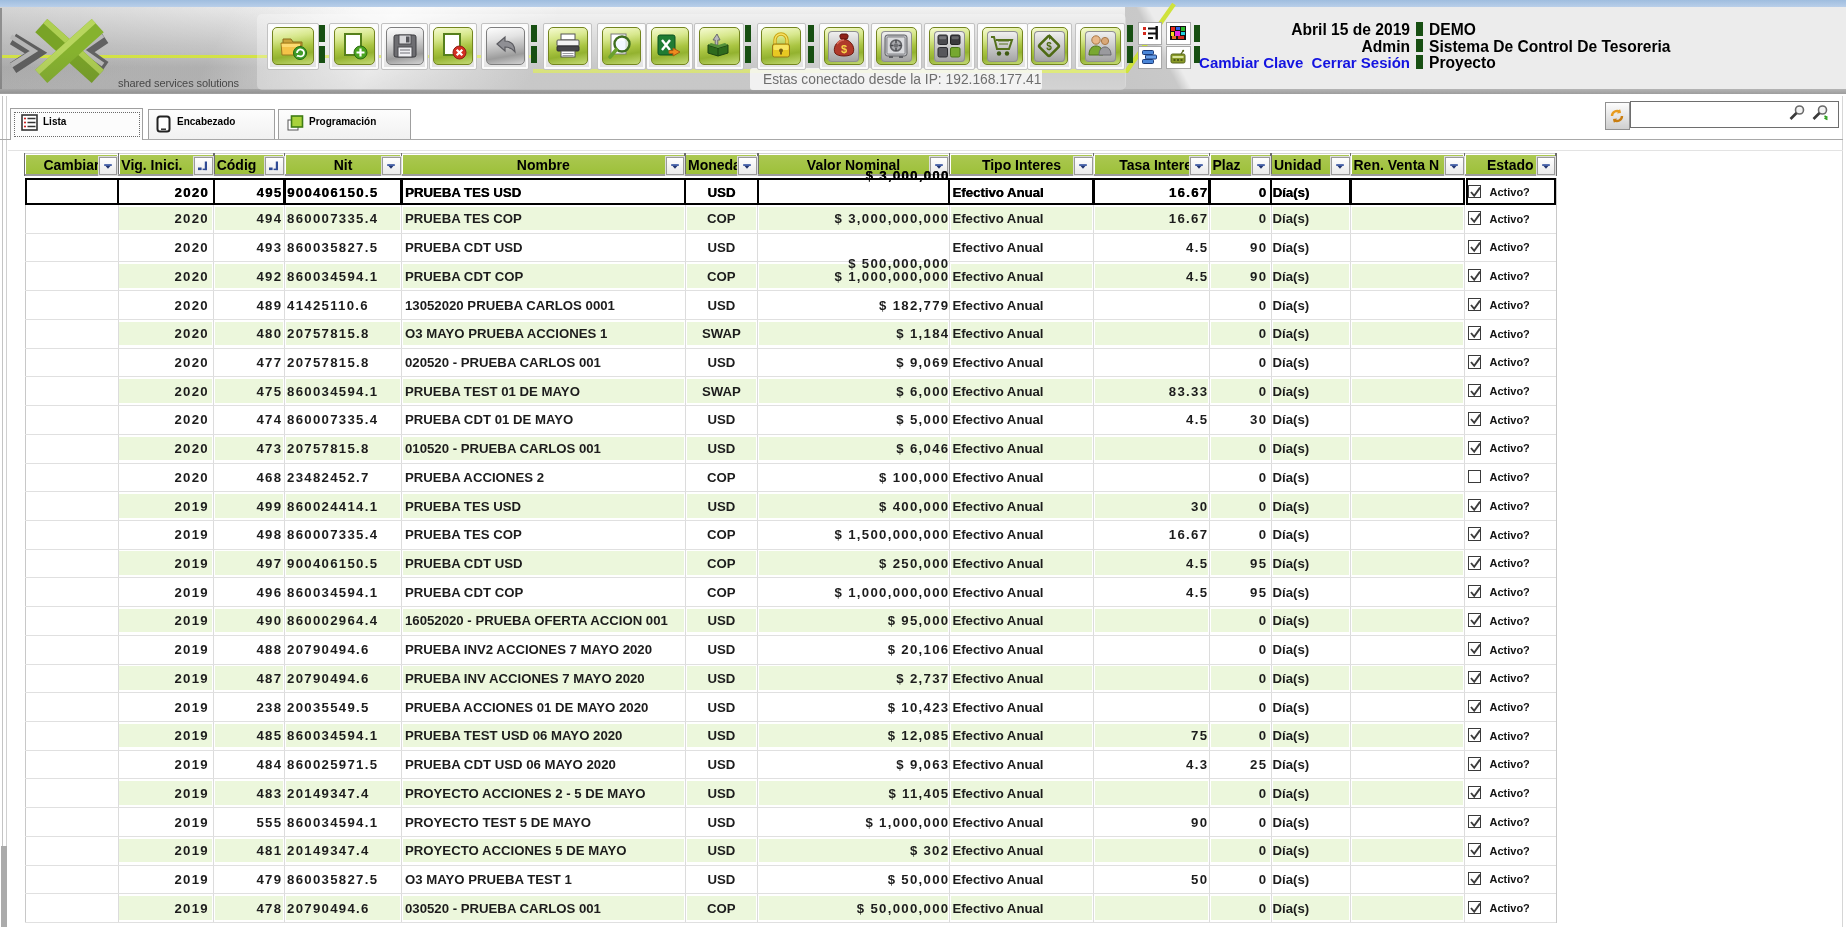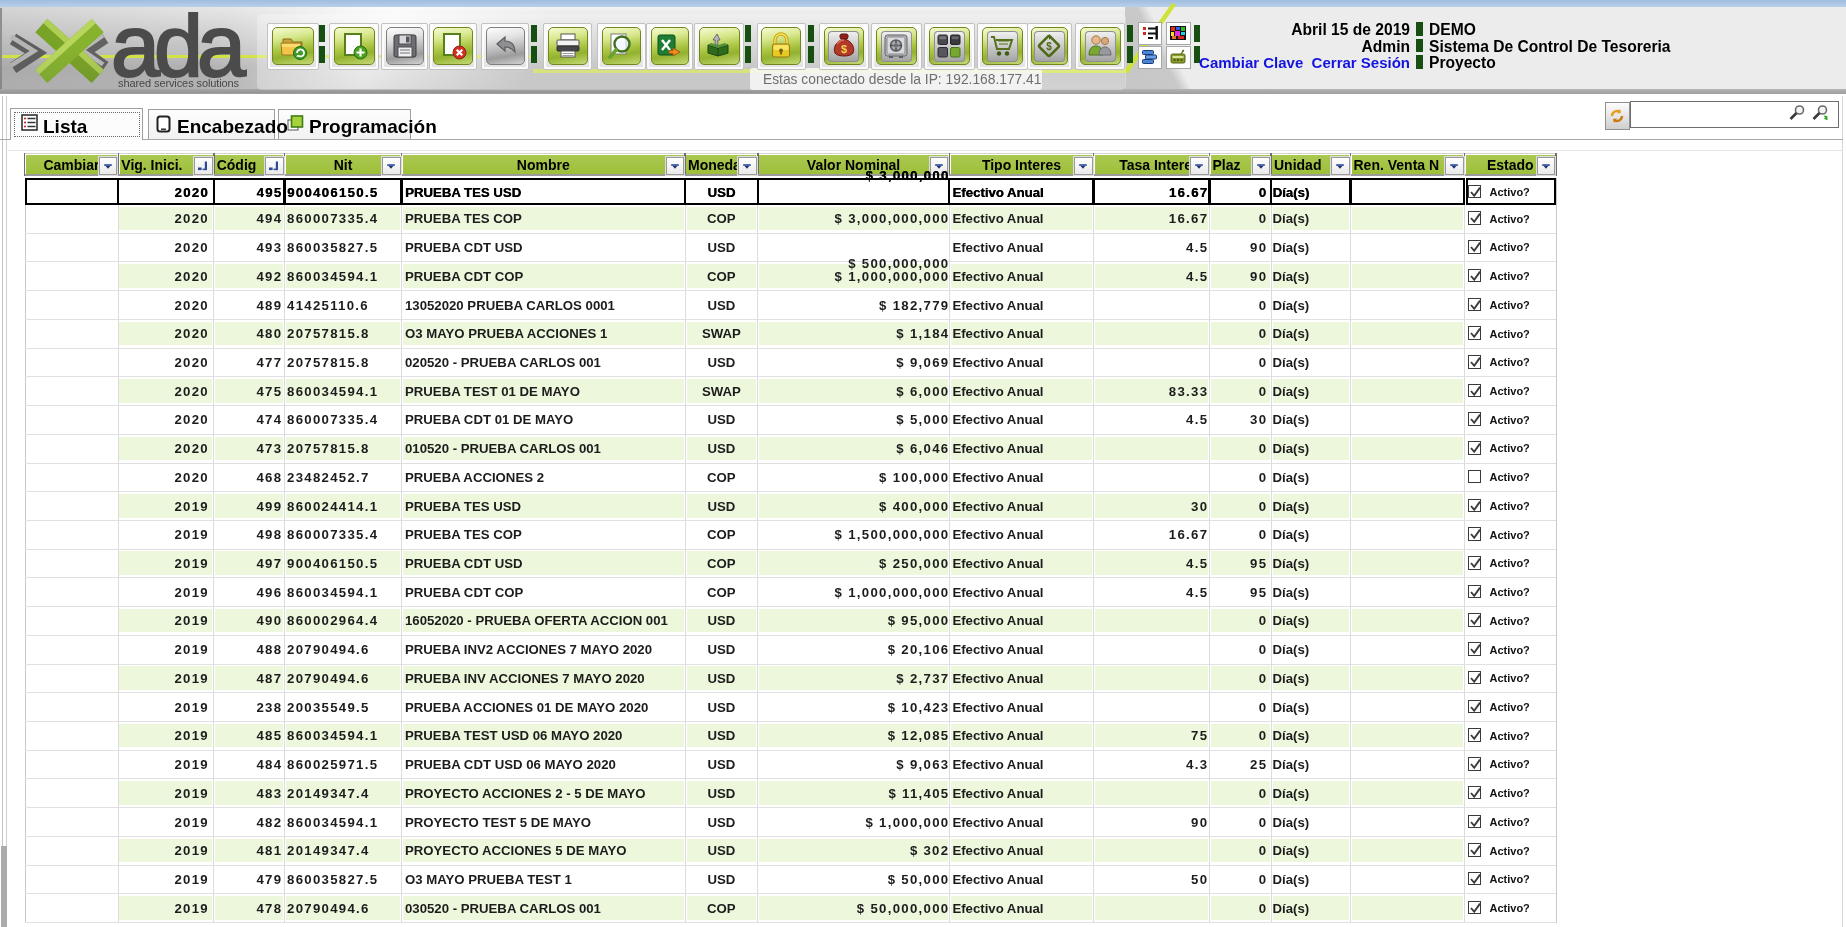--- a/index.html
+++ b/index.html
@@ -7,21 +7,21 @@
 .num{letter-spacing:1.3px}
 .sel{color:#000;text-shadow:.4px 0 0 #000}
 .ht{position:absolute;white-space:nowrap;font-weight:700;font-size:14px;line-height:15px;color:#000}
 .hb{position:absolute;top:156.5px;width:16.6px;height:16.4px;background:linear-gradient(#fff,#e9e9e9);border:1px solid #9a9a9a;box-shadow:0 0 0 1px #dcdcdc;display:flex;align-items:center;justify-content:center}
 .sep2{position:absolute;width:6.4px;background:#174f12}
 .btn{position:absolute;top:22.5px;height:45px;background:linear-gradient(#ffffff,#e2e2e2);border:1px solid #c2c2c2;box-shadow:inset 0 0 0 2px #fbfbfb;border-radius:2px}
 .bin{position:absolute;left:3.5px;right:3.5px;top:3.5px;bottom:3.5px;border-radius:5px;border:1px solid #74851f;background:linear-gradient(170deg,#f6fbd2 0%,#d8e88e 28%,#aac542 55%,#93b22f 72%,#c4da76 100%);display:flex;align-items:center;justify-content:center}
 .bgr .bin{border-color:#7e7e7e;background:linear-gradient(170deg,#fdfdfd 0%,#e3e3e3 30%,#b5b5b5 60%,#9c9c9c 75%,#d2d2d2 100%)}
 .tile{width:31px;height:31px;border-radius:4px;background:linear-gradient(#f2f2f2,#a2a2a2);box-shadow:inset 0 0 0 1px #8f8f8f;display:flex;align-items:center;justify-content:center}
 .tab{position:absolute;top:108.5px;height:30px;background:linear-gradient(#fdfdfd,#f1f1f1);border:1px solid #9f9f9f;border-bottom:none;box-sizing:border-box}
-.tabtx{position:absolute;top:115.5px;font-weight:700;font-size:19px;color:#000;white-space:nowrap}
+.tabtx{position:absolute;top:115.5px;font-weight:700;font-size:10px;color:#000;white-space:nowrap}
 .cb{position:absolute;width:11.5px;height:11.5px;background:#fff;border:1.7px solid #3a3a3a}
 </style></head><body>
 <div id="pg">
 <div class="a" style="left:0;top:0;width:1846px;height:7px;background:linear-gradient(#9fbddf,#b9cfe9)"></div>
 <div class="a" style="left:0;top:7px;width:1846px;height:86px;background:linear-gradient(#f3f3f3 0%,#dedede 20%,#c6c6c6 45%,#b6b6b6 70%,#c2c2c2 100%)"></div>
 <div class="a" style="left:-80px;top:7px;width:1000px;height:86px;background:linear-gradient(115deg,rgba(255,255,255,0) 30%,rgba(255,255,255,.75) 46%,rgba(255,255,255,0) 62%)"></div>
 <div class="a" style="left:0;top:7px;width:500px;height:86px;background:linear-gradient(165deg,rgba(120,120,120,.25) 0%,rgba(255,255,255,0) 45%)"></div>
 <div class="a" style="left:1196px;top:7px;width:650px;height:86px;background:#ececec"></div>
 <div class="a" style="left:1125px;top:7px;width:80px;height:86px;background:linear-gradient(62deg,#c6c6c6 0%,#c9c9c9 45%,#ececec 55%,#ececec 100%)"></div>
 <div class="a" style="left:0;top:54.5px;width:533px;height:3.2px;background:#d6e63f;opacity:.95"></div>
@@ -40,23 +40,20 @@
         <g transform="rotate(42)">
           <rect x="-38" y="-9" width="76" height="18" fill="#79a326"></rect>
           <rect x="-38" y="-9" width="76" height="6" fill="#aecf52"></rect>
         </g>
         <g transform="rotate(-42)">
           <rect x="-38" y="-9" width="76" height="18" fill="#86b22e"></rect>
           <rect x="-38" y="-9" width="76" height="6" fill="#b8d65e"></rect>
         </g>
       </g>
 </svg>
-<div class="a" style="left:111px;top:0;width:136px;height:92px;overflow:hidden">
-      <div style="position:absolute;left:0;top:1.5px;font-size:88px;line-height:88px;font-weight:400;color:#4b4b4b;letter-spacing:-6px;-webkit-text-stroke:2.2px #4b4b4b">ada</div>
-    </div>
 <div class="a" style="left:118px;top:77px;font-size:11px;font-weight:400;color:#464646;letter-spacing:-.1px">shared services solutions</div>
 <div class="a" style="left:0;top:52px;width:780px;height:41px;background:linear-gradient(rgba(80,80,80,0),rgba(80,80,80,.16))"></div>
 <div class="a" style="left:257px;top:14px;width:869px;height:76px;background:rgba(255,255,255,.3);border-radius:5px"></div>
 <div class="a" style="left:750px;top:68px;width:292px;height:22px;background:rgba(248,248,248,.85);border-radius:3px"></div>
 <div class="a" style="left:763px;top:71.5px;font-size:13.8px;color:#6e6e6e;white-space:nowrap">Estas conectado desde la IP: 192.168.177.41</div>
 <div class="btn" style="left:267px;width:49.5px">
       <div class="bin">
         <svg width="30" height="30" viewBox="0 0 30 30">
           <path d="M5 8 h8 l2 3 h9 v4 H5z" fill="#caa23a" stroke="#8a6d1d"></path>
           <path d="M3 12 h20 l-3 12 H4z" fill="#f4c348" stroke="#9a7a20"></path>
@@ -1107,21 +1104,21 @@
     <div class="t num" style="right:896.6px;top:785.8px">$ 11,405</div>
     <div class="t" style="left:952.4px;top:785.8px">Efectivo Anual</div>
     <div class="t num" style="right:578.7px;top:785.8px">0</div>
     <div class="t" style="left:1272.5px;top:785.8px">Día(s)</div>
     <div class="cb" style="left:1467.5px;top:785.8px"></div>
     <svg class="a" style="left:1468px;top:785.8px" width="15" height="14" viewBox="0 0 15 14">
       <path d="M3 7 l3.2 3.8 L12 2.6" fill="none" stroke="#3c3c3c" stroke-width="1.9"></path>
     </svg>
     <div class="a" style="left:1489.5px;top:787.1px;font-size:11px;font-weight:700;color:#111;white-space:nowrap">Activo?</div>
 <div class="t num" style="right:1637px;top:814.5px">2019</div>
-    <div class="t num" style="right:1563.7px;top:814.5px">482</div>
+    <div class="t num" style="right:1563.7px;top:814.5px">555</div>
     <div class="t num" style="left:287px;top:814.5px">860034594.1</div>
     <div class="t" style="left:405px;top:814.5px">PROYECTO TEST 5 DE MAYO</div>
     <div class="t" style="left:685px;width:72.7px;top:814.5px;text-align:center">USD</div>
     <div class="t num" style="right:896.6px;top:814.5px">$ 1,000,000</div>
     <div class="t" style="left:952.4px;top:814.5px">Efectivo Anual</div>
     <div class="t num" style="right:637.7px;top:814.5px">90</div>
     <div class="t num" style="right:578.7px;top:814.5px">0</div>
     <div class="t" style="left:1272.5px;top:814.5px">Día(s)</div>
     <div class="cb" style="left:1467.5px;top:814.5px"></div>
     <svg class="a" style="left:1468px;top:814.5px" width="15" height="14" viewBox="0 0 15 14">

